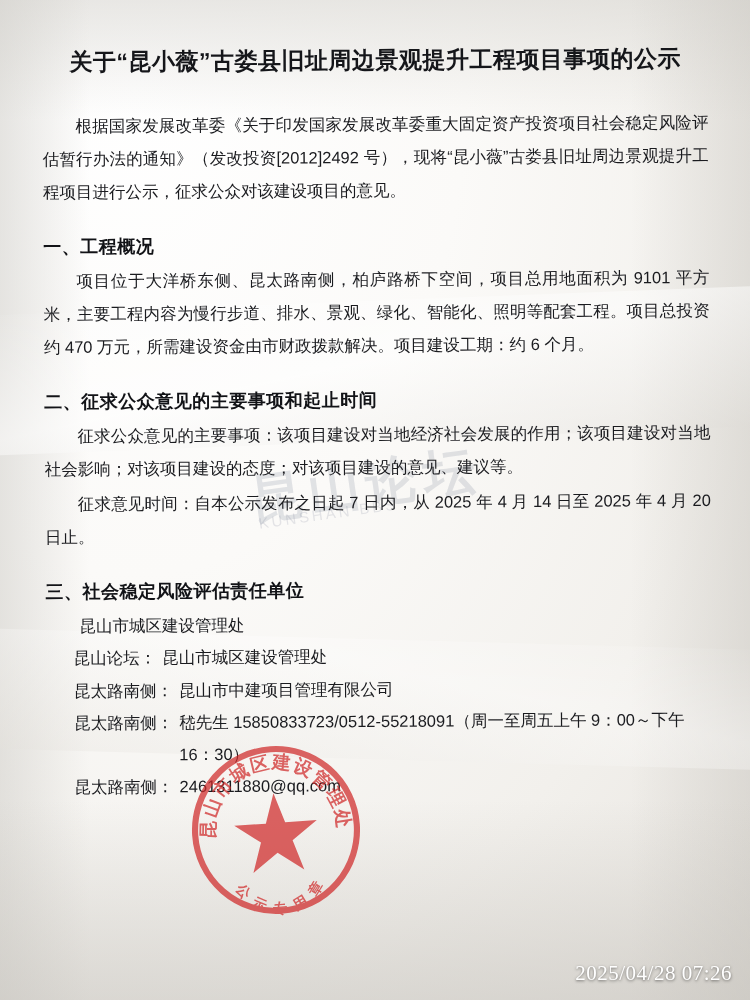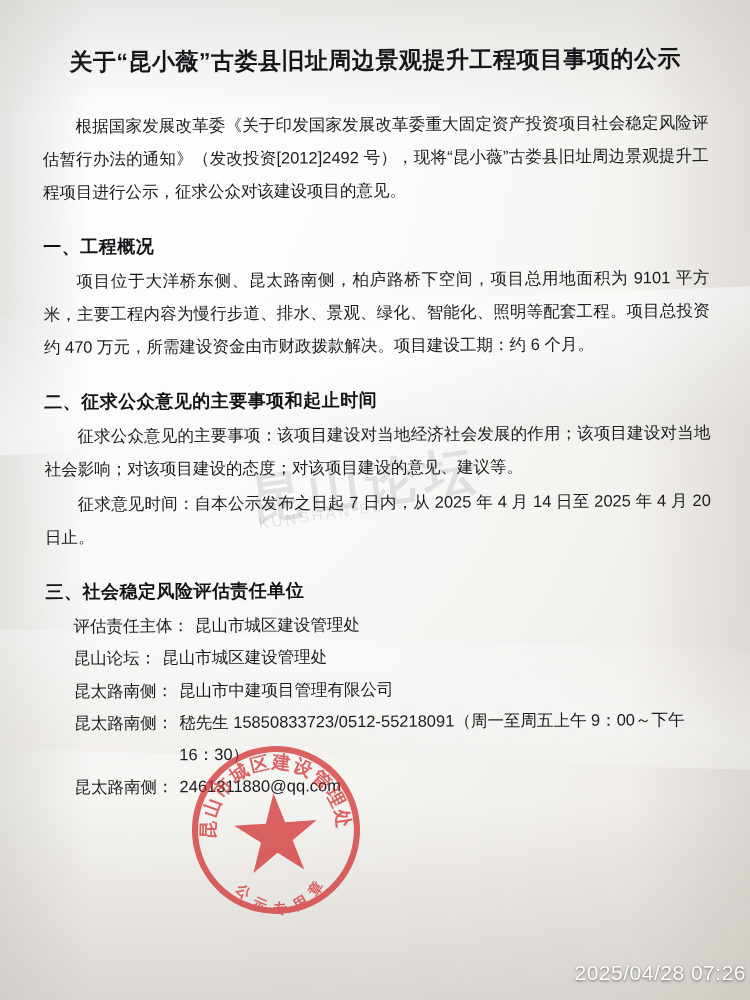--- a/index.html
+++ b/index.html
@@ -158,27 +158,27 @@
     height: 176px;
     z-index: 4;
     pointer-events: none;
     opacity: 0.72;
     transform: rotate(-4deg);
   }
 
   
   .stamp {
     position: absolute;
-    right: 4px;
+    right: 18px;
     bottom: 14px;
     z-index: 6;
     text-align: right;
     color: #ffffff;
     text-shadow: 0 1px 3px rgba(0,0,0,0.55);
-    font-family: Liberation Sans, sans-serif;
+    font-family: Liberation Serif, serif;
   }
   .stamp-time {
     font-size: 21px;
     letter-spacing: 0.5px;
     line-height: 1.25;
   }
   .stamp-loc {
     font-size: 15px;
     letter-spacing: 1px;
     line-height: 1.4;
@@ -215,21 +215,20 @@
     <div>
       <div class="section-head">二、征求公众意见的主要事项和起止时间</div>
       <p class="para">征求公众意见的主要事项：该项目建设对当地经济社会发展的作用；该项目建设对当地社会影响；对该项目建设的态度；对该项目建设的意见、建议等。</p>
       <p class="para">征求意见时间：自本公示发布之日起 7 日内，从 2025 年 4 月 14 日至 2025 年 4 月 20 日止。</p>
     </div>
 
     <div>
       <div class="section-head">三、社会稳定风险评估责任单位</div>
       <ul class="field-list">
         <li class="field-row">
-          <span class="field-label">评估责任主体：</span>
           <span class="field-value">昆山市城区建设管理处</span>
         </li>
         <li class="field-row">
           <span class="field-label">昆山论坛：</span>
           <span class="field-value">昆山市城区建设管理处</span>
         </li>
         <li class="field-row">
           <span class="field-label">昆太路南侧：</span>
           <span class="field-value">昆山市中建项目管理有限公司</span>
         </li>

